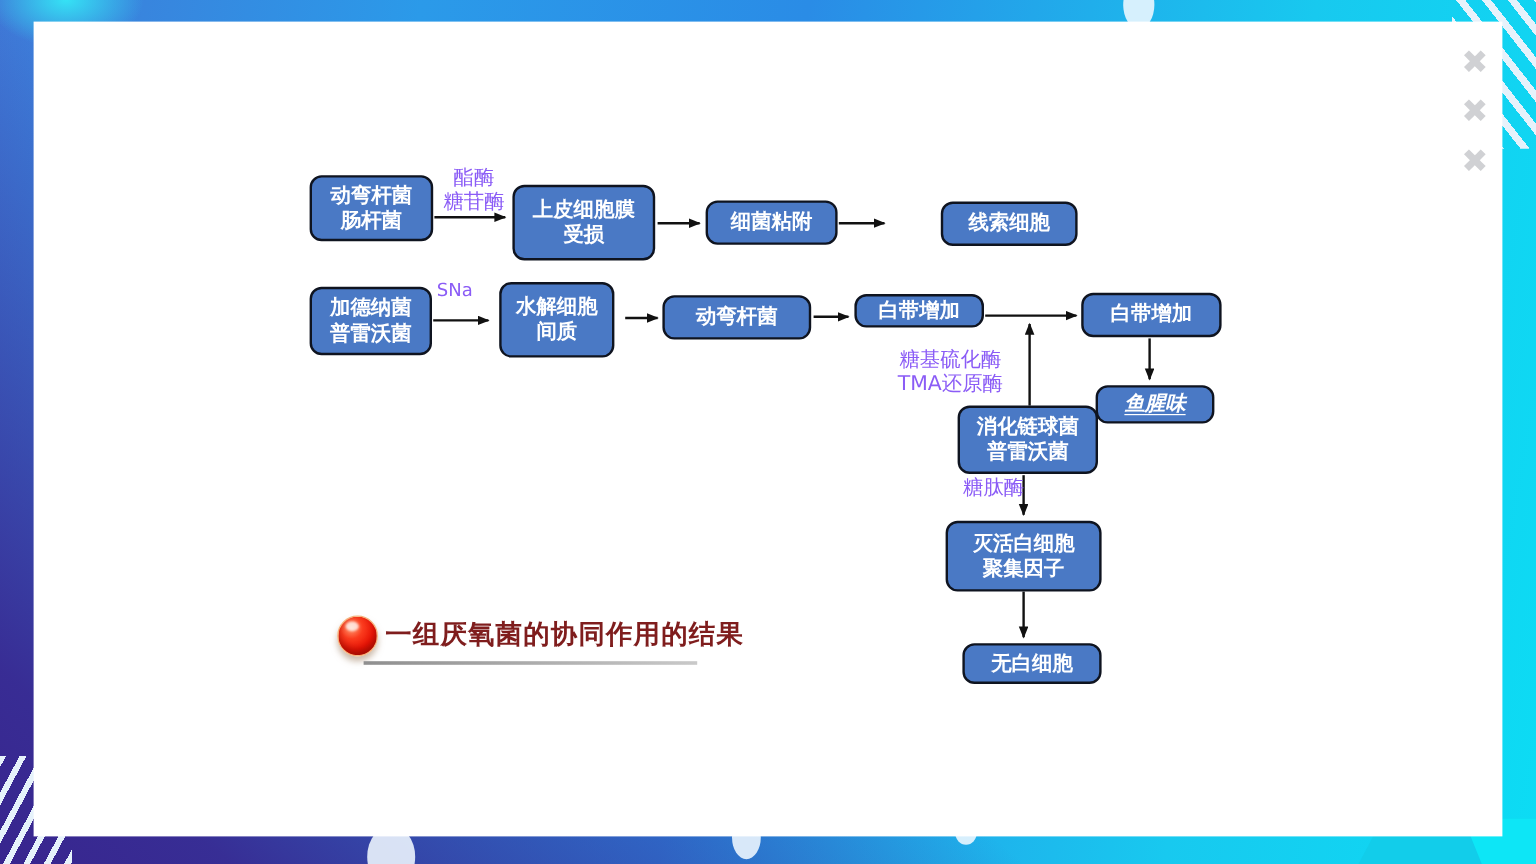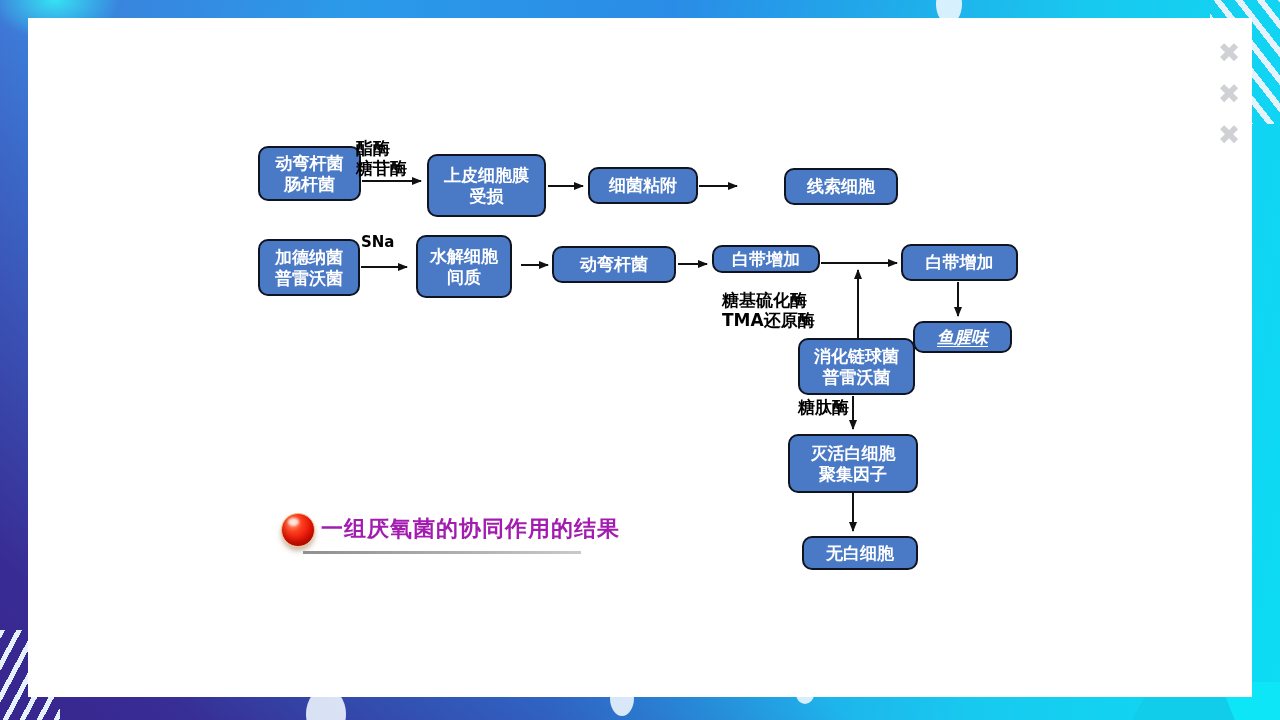--- a/index.html
+++ b/index.html
@@ -41,40 +41,40 @@
 
   
   .box {
     position:absolute; display:flex; align-items:center; justify-content:center;
     background:#4a79c5; border:2.5px solid #0f1420; border-radius:10px;
     color:#ffffff; font-weight:bold; font-size:17px; line-height:1.2;
     text-align:center; white-space:pre-line;
   }
   .box.u { text-decoration:underline; text-underline-offset:3px;font-style:italic; }
   .flabel {
-    position:absolute; color:#000000; font-weight:bold; font-size:17px;
-    line-height:1.2; white-space:pre-line;
+    position:absolute; color:#8b5cf6; font-weight:normal; font-size:17px;
+    line-height:1.2; text-align:center; white-space:pre-line;
   }
   svg.arrows { position:absolute; left:0; top:0; pointer-events:none; }
   svg.arrows line { stroke:#111111; stroke-width:2; }
 
   
   .note-ball {
     position:absolute; left:281px; top:513px; width:34px; height:34px; border-radius:50%;
     background:radial-gradient(circle at 34% 28%, #ff9d72 0%, #fb3c1e 30%, #e81405 60%, #b00c03 95%);
     box-shadow:0 4px 5px rgba(160,130,100,.55), inset 0 -4px 6px rgba(130,10,0,.55);
     border:1px solid #f6b27c;
   }
   .note-ball::after {
     content:""; position:absolute; left:6px; top:4px; width:11px; height:8px;
     background:rgba(255,255,255,.75); border-radius:50%; filter:blur(1px);
   }
   .note-text {
     position:absolute; left:321px; top:514px; width:360px;
-    color:#a21caf; font-size:22px; font-weight:bold; letter-spacing:1px;
+    color:#7f1d1d; font-size:22px; font-weight:bold; letter-spacing:1px;
   }
   .note-underline {
     position:absolute; left:303px; top:551px; width:278px; height:2.5px;
     background:linear-gradient(to right,#8f8f8f,#c9c9c9);
   }
 </style>
 </head>
 <body>
 
 <div class="bg">

